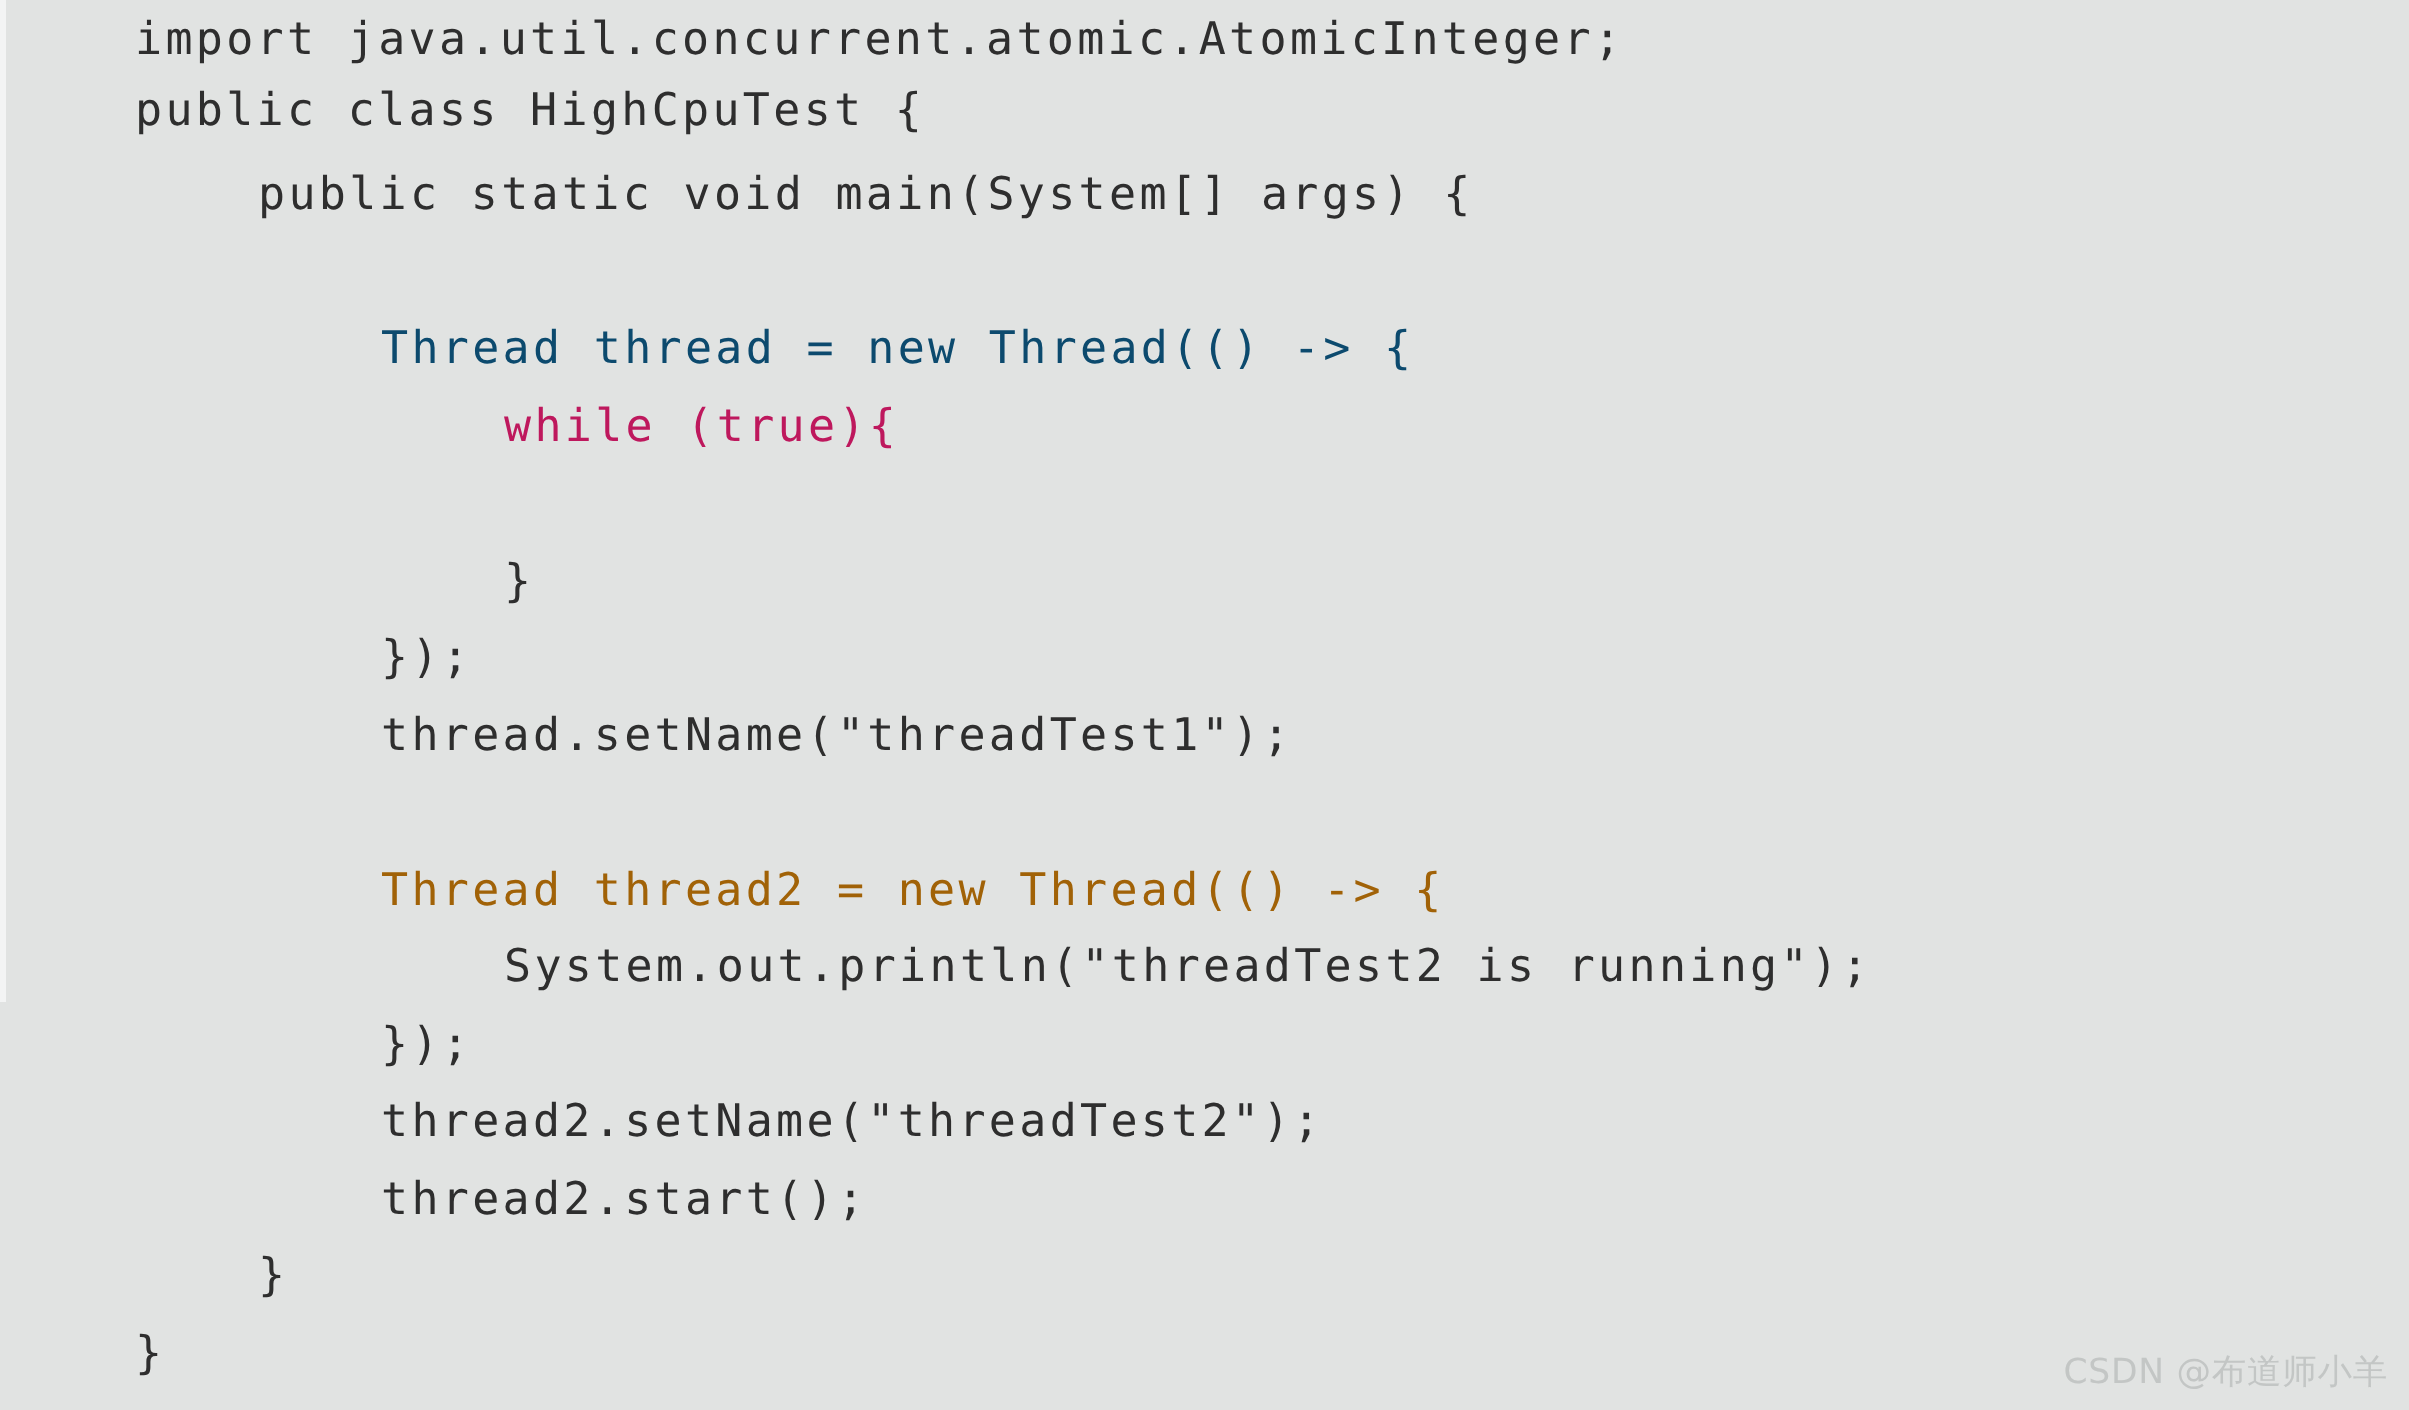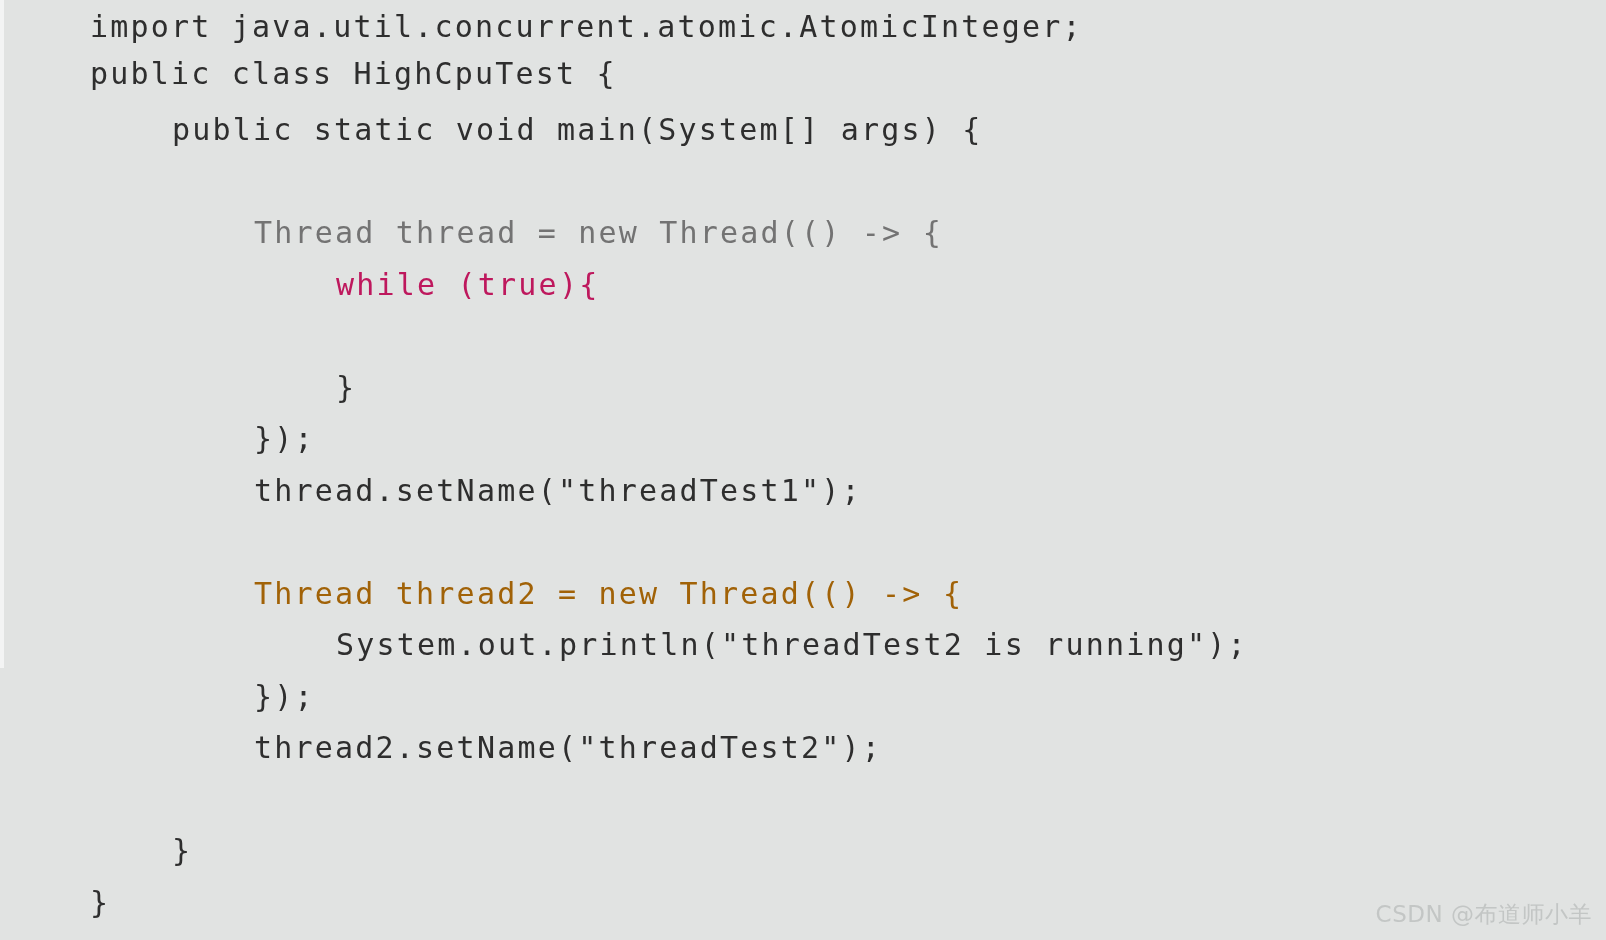--- a/index.html
+++ b/index.html
@@ -57,28 +57,29 @@
 <body>
 
 <div id="screen" style="background: rgb(225, 227, 226);">
 
   <div id="left-edge-strip" style="background: rgb(243, 244, 244);"></div>
 
   <div id="code-block">
       <div class="code-line" style="top: 12px; left: 90px; color: rgb(46, 46, 46);">import java.util.concurrent.atomic.AtomicInteger;</div>
       <div class="code-line" style="top: 59px; left: 90px; color: rgb(46, 46, 46);">public class HighCpuTest {</div>
       <div class="code-line" style="top: 115px; left: 172px; color: rgb(46, 46, 46);">public static void main(System[] args) {</div>
-      <div class="code-line" style="top: 218px; left: 254px; color: #737373;">Thread thread = new Thread(() -&gt; {</div>
+      <div class="code-line" style="top: 218px; left: 254px; color: #0c4a6e;">Thread thread = new Thread(() -&gt; {</div>
       <div class="code-line" style="top: 269.5px; left: 336px; color: #be185d;">while (true){</div>
       <div class="code-line" style="top: 372.5px; left: 336px; color: rgb(46, 46, 46);">}</div>
       <div class="code-line" style="top: 424px; left: 254px; color: rgb(46, 46, 46);">});</div>
       <div class="code-line" style="top: 475.5px; left: 254px; color: rgb(46, 46, 46);">thread.setName("threadTest1");</div>
       <div class="code-line" style="top: 578.5px; left: 254px; color: #a16207;">Thread thread2 = new Thread(() -&gt; {</div>
       <div class="code-line" style="top: 630px; left: 336px; color: rgb(46, 46, 46);">System.out.println("threadTest2 is running");</div>
       <div class="code-line" style="top: 681.5px; left: 254px; color: rgb(46, 46, 46);">});</div>
       <div class="code-line" style="top: 733px; left: 254px; color: rgb(46, 46, 46);">thread2.setName("threadTest2");</div>
+      <div class="code-line" style="top: 784.5px; left: 254px; color: rgb(46, 46, 46);">thread2.start();</div>
       <div class="code-line" style="top: 836px; left: 172px; color: rgb(46, 46, 46);">}</div>
       <div class="code-line" style="top: 887.5px; left: 90px; color: rgb(46, 46, 46);">}</div>
     </div>
 
   <div id="watermark">CSDN @布道师小羊</div>
 
 </div>
 
 </body></html>

